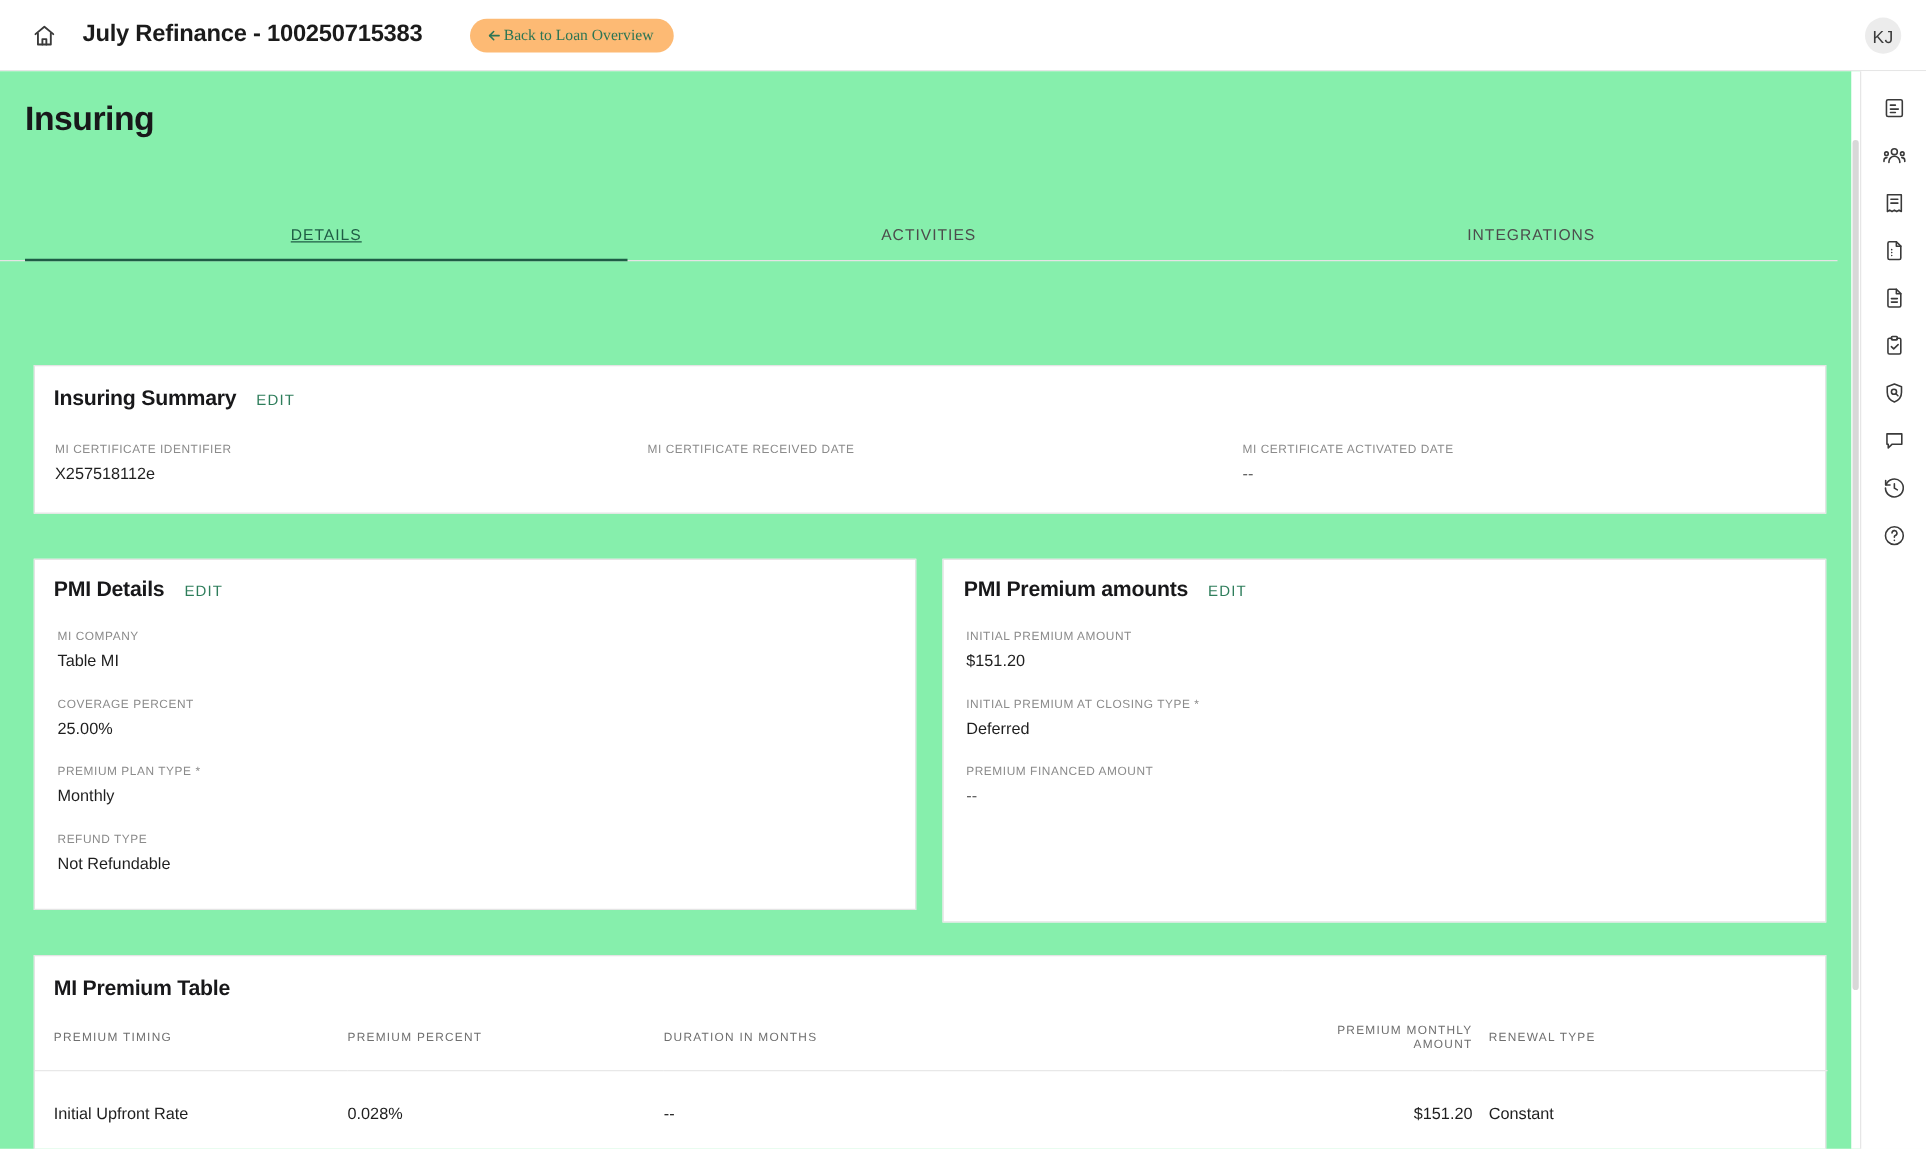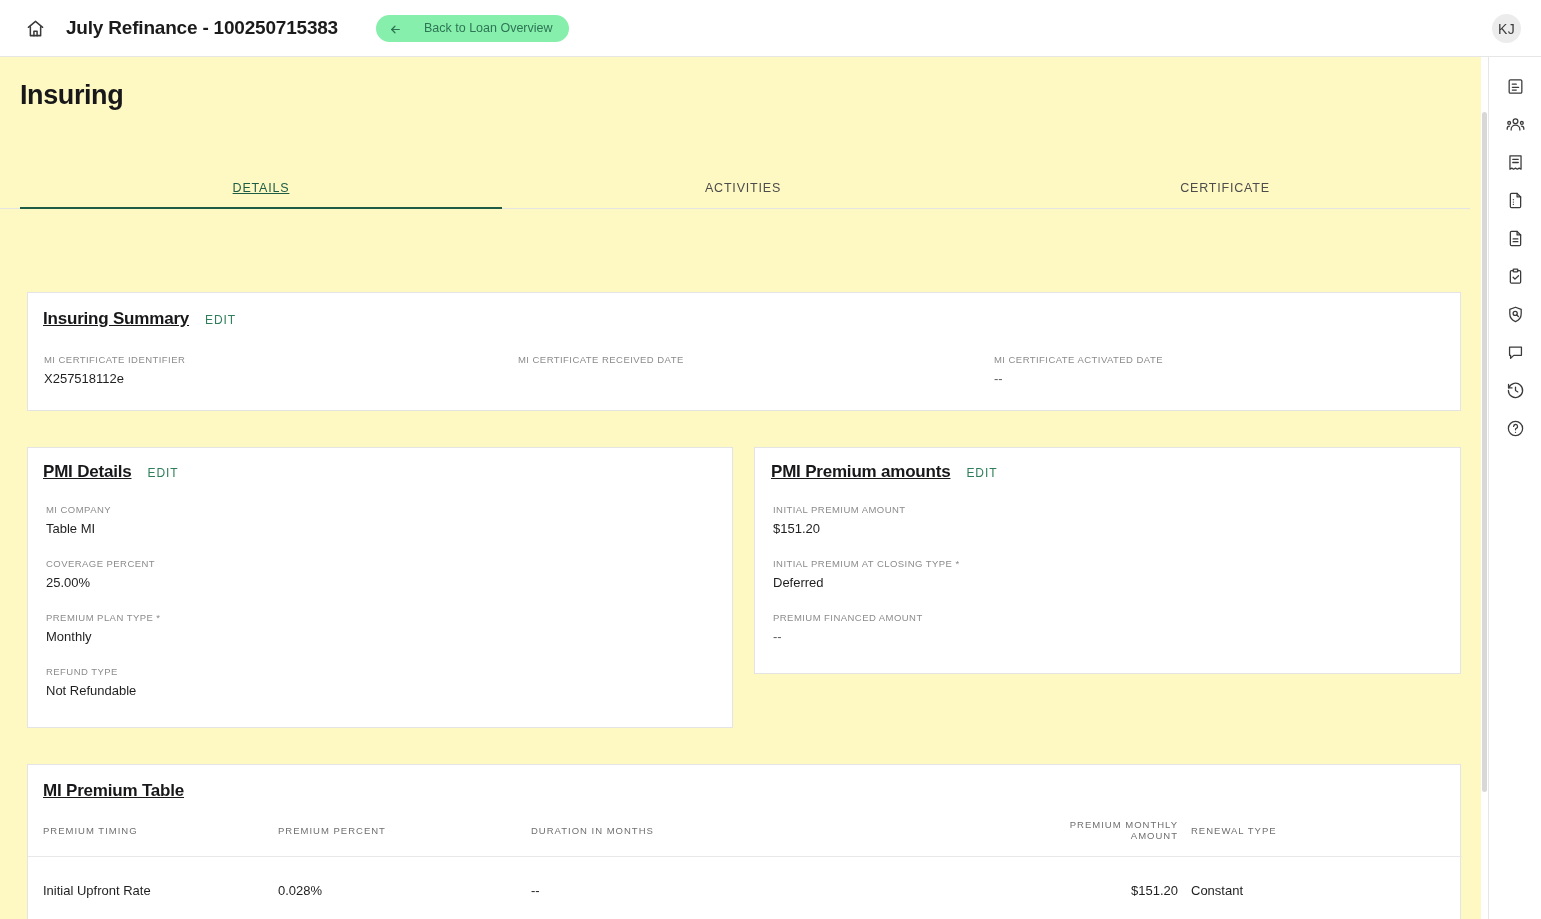--- a/index.html
+++ b/index.html
@@ -21,24 +21,25 @@
   .home-icon { margin-left: 24px; width: 22px; height: 22px; display: flex; align-items: center; justify-content: center; cursor: pointer; }
   .home-icon svg { width: 19px; height: 19px; }
   .loan-title {
     margin-left: 20px;
     font-size: 19px; font-weight: 700; letter-spacing: -0.2px; color: #1b1b1b;
     white-space: nowrap;
   }
   .back-pill {
     margin-left: 38px;
     height: 27px; border-radius: 14px;
-    background: #86efac;
-    display: flex; align-items: center; gap: 22px;
+    background: #fdba74;
+    display: flex; align-items: center; gap: 1px;
     padding: 0 16px 0 13px;
     cursor: pointer;
+    font-family: Liberation Serif, serif;
   }
   .back-pill .arrow { width: 13px; height: 13px; display: block; }
   .back-pill .lbl { font-size: 12.5px; color: #2d7554; white-space: nowrap; }
 
   .avatar {
     position: absolute; right: 20px; top: 14px;
     width: 29px; height: 29px; border-radius: 50%;
     background: #ececec;
     display: flex; align-items: center; justify-content: center;
     font-size: 14px; color: #3c3c3c; letter-spacing: 0.3px;
@@ -56,21 +57,21 @@
   .rail-btn {
     width: 38px; height: 38px;
     display: flex; align-items: center; justify-content: center;
     cursor: pointer;
   }
   .rail-btn svg { width: 19px; height: 19px; stroke: #3a3a3a; fill: none; stroke-width: 1.6; stroke-linecap: round; stroke-linejoin: round; }
 
   
   .content {
     position: absolute; top: 57px; left: 0; width: 1488px; height: 862px;
-    background: #fef9c3;
+    background: #86efac;
     overflow: hidden;
   }
   .scrollbar-track {
     position: absolute; top: 57px; left: 1481px; width: 7px; height: 862px;
     background: #ffffff;
   }
   .scrollbar-thumb {
     position: absolute; top: 55px; left: 1px; width: 5px; height: 680px;
     background: #d8d8d8; border-radius: 3px;
     cursor: pointer;
@@ -104,21 +105,21 @@
 
   
   .card {
     position: absolute;
     background: #ffffff;
     border: 1px solid #e4e4e4;
   }
   .card-head {
     display: flex; align-items: baseline; gap: 16px;
   }
-  .card-title { font-size: 17px; font-weight: 700; letter-spacing: -0.2px; color: #18181a; text-decoration: underline; }
+  .card-title { font-size: 17px; font-weight: 700; letter-spacing: -0.2px; color: #18181a; }
   .edit-link {
     font-size: 12px; letter-spacing: 0.9px; color: #2e7d5b; cursor: pointer;
   }
   .field-label {
     font-size: 9.5px; letter-spacing: 0.45px; color: #8b8b8b; text-transform: uppercase;
     margin-bottom: 6px; white-space: nowrap;
   }
   .field-value { font-size: 13px; color: #1f1f1f; }
   .field-value.muted { color: #5d5d5d; }
 
@@ -133,21 +134,21 @@
   .summary-grid .cell:nth-child(3) { width: 400px; }
 
   
   #pmi-details-card { left: 27px; top: 390px; width: 706px; height: 281px; }
   #pmi-details-card .card-head { margin: 14px 0 0 15px; }
   #pmi-details-card .fields { margin: 22px 0 0 18px; }
   .stacked-field { margin-bottom: 22px; }
   .stacked-field:last-child { margin-bottom: 0; }
 
   
-  #pmi-premium-card { left: 754px; top: 390px; width: 707px; height: 227px; }
+  #pmi-premium-card { left: 754px; top: 390px; width: 707px; height: 291px; }
   #pmi-premium-card .card-head { margin: 14px 0 0 16px; }
   #pmi-premium-card .fields { margin: 22px 0 0 18px; }
 
   
   #mi-table-card { left: 27px; top: 707px; width: 1434px; height: 212px; }
   #mi-table-card .card-title { margin: 16px 0 0 15px; }
 
   table.mi { width: 100%; border-collapse: collapse; margin-top: 18px; table-layout: fixed; }
   table.mi th {
     font-size: 9.5px; letter-spacing: 1px; color: #6f6f6f; font-weight: 400;
@@ -190,21 +191,21 @@
   <div class="avatar">KJ</div>
 </div>
 
 <div class="content">
 
   <div class="page-title">Insuring</div>
 
   <div class="tabs">
     <div class="tab first active">DETAILS</div>
     <div class="tab">ACTIVITIES</div>
-    <div class="tab">CERTIFICATE</div>
+    <div class="tab">INTEGRATIONS</div>
   </div>
   <div class="tab-underline"></div>
 
   <div class="card" id="summary-card">
     <div class="card-head">
       <span class="card-title">Insuring Summary</span>
       <span class="edit-link">EDIT</span>
     </div>
     <div class="summary-grid">
       <div class="cell">

